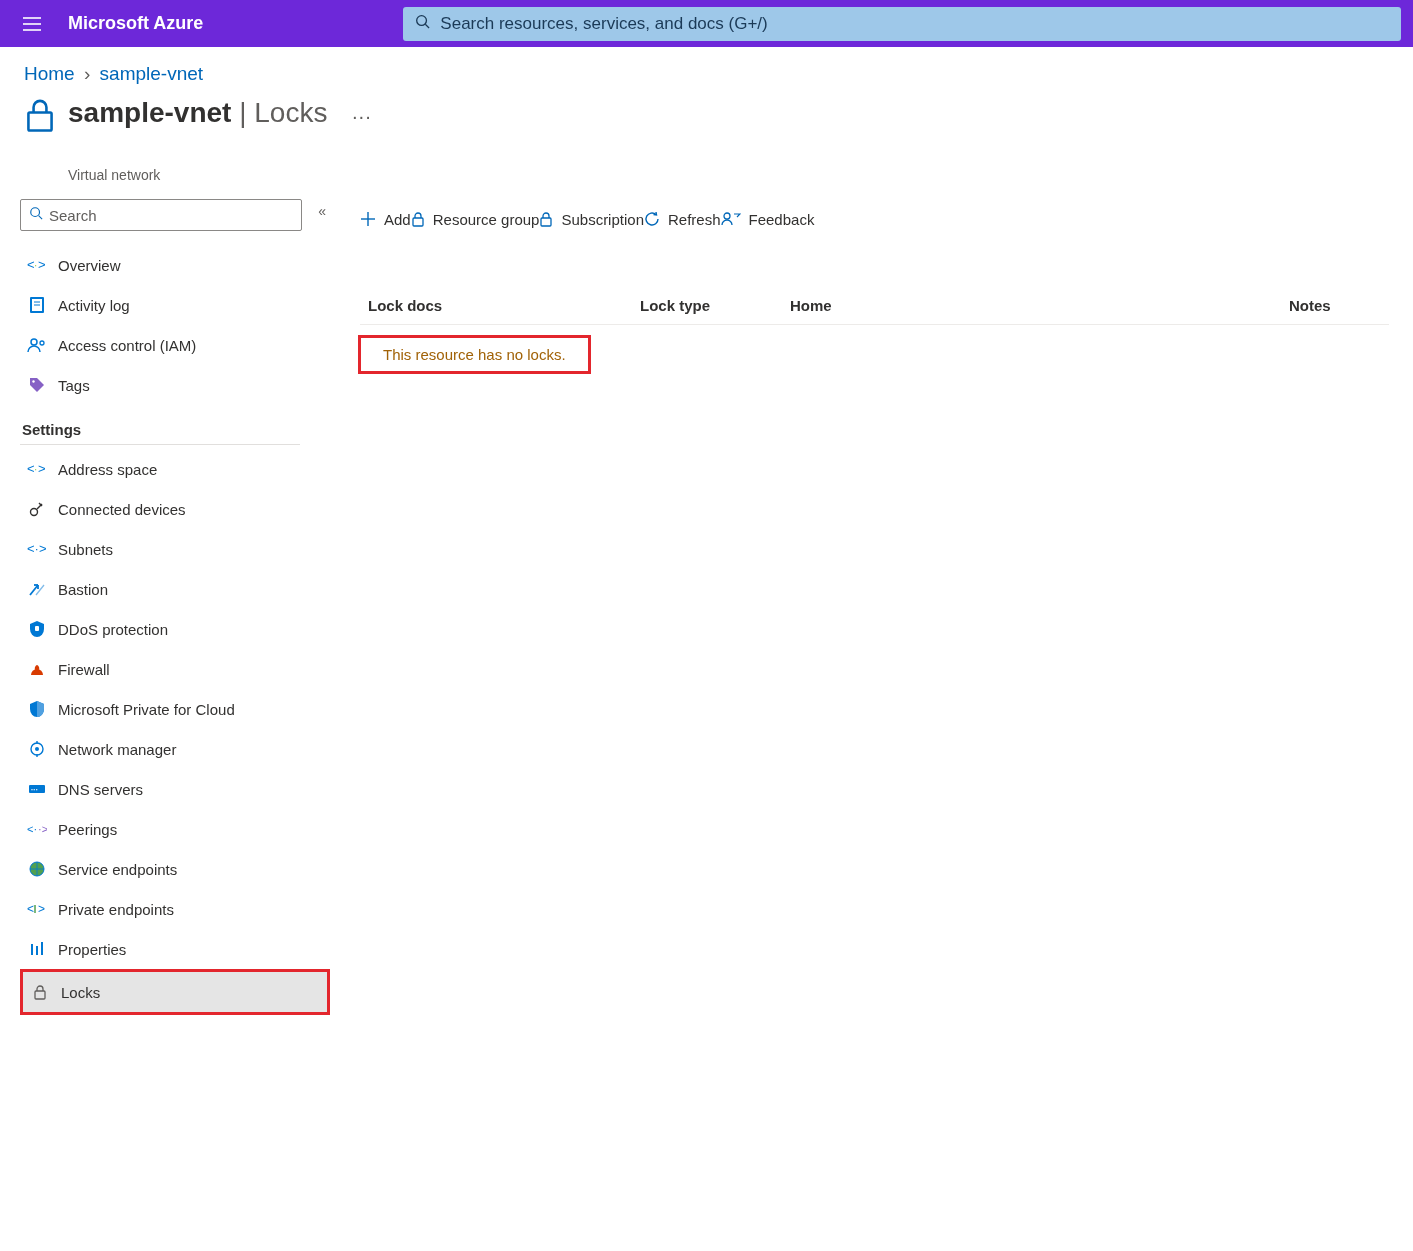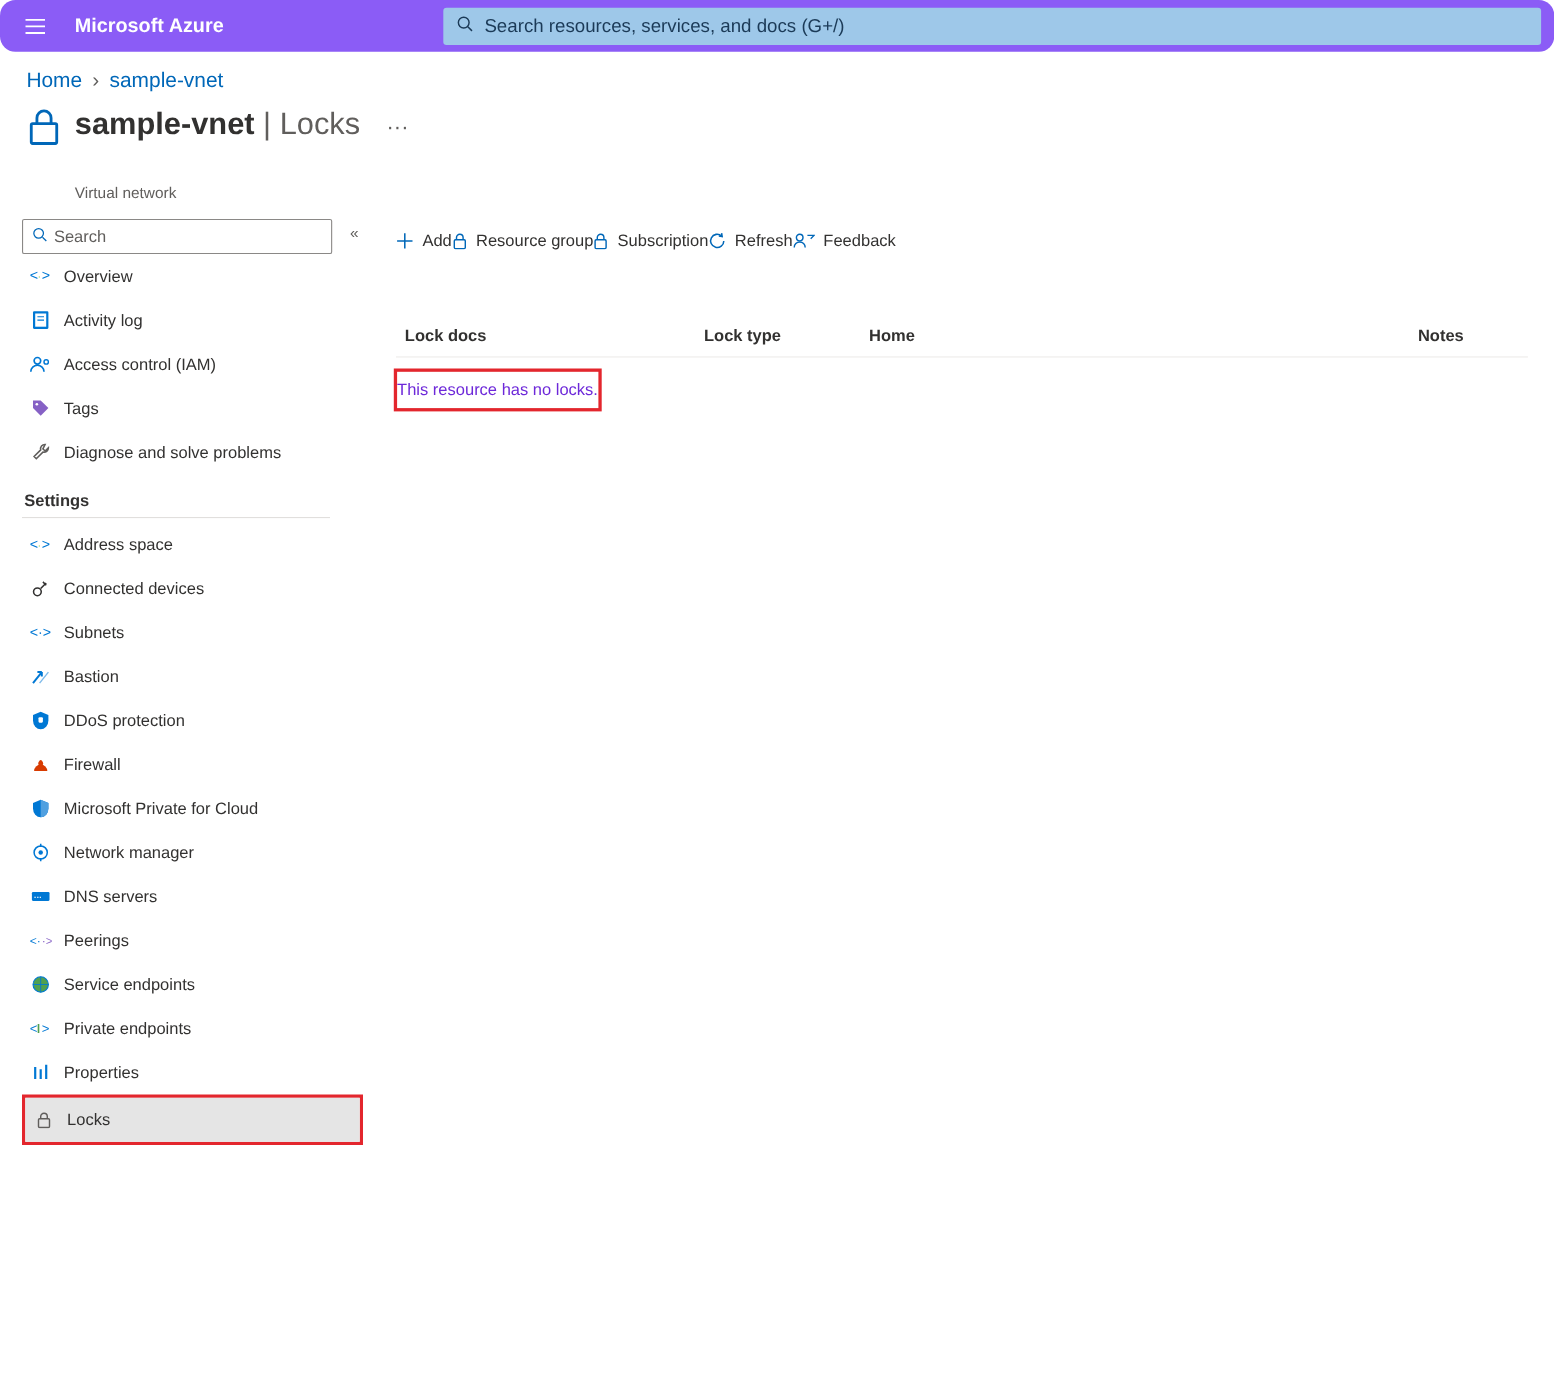--- a/index.html
+++ b/index.html
@@ -1,19 +1,19 @@
 <!DOCTYPE html>
 <html><head>
 <meta charset="utf-8">
 <style>
   * { box-sizing: border-box; margin: 0; padding: 0; font-family: "Segoe UI", Arial, sans-serif; }
   body { background: #fff; color: #323130; width: 1413px; }
   
   
-  .topbar { background: #8b5cf6; height: 47px; display: flex; align-items: center; padding: 0 12px; border-radius: 14px; }
+  .topbar { background: #6d28d9; height: 47px; display: flex; align-items: center; padding: 0 12px; }
   .hamburger { color: #fff; width: 40px; display: flex; align-items: center; justify-content: center; cursor: pointer; }
   .brand { color: #fff; font-size: 18px; font-weight: 600; margin-left: 16px; }
   .global-search { flex: 1; margin-left: 200px; background: #9ec8e9; border-radius: 3px; height: 34px; display: flex; align-items: center; padding: 0 12px; color: #335; }
   .global-search input { border: none; background: transparent; flex: 1; outline: none; color: #1b3a57; font-size: 17px; margin-left: 10px; }
   .global-search input::placeholder { color: #1b3a57; }
   
   
   .breadcrumb { padding: 16px 24px 4px 24px; font-size: 19px; color: #0067b8; }
   .breadcrumb a { color: #0067b8; text-decoration: none; cursor: pointer; }
   .breadcrumb .sep { color: #605e5c; margin: 0 4px; }
@@ -27,21 +27,21 @@
   .page-header h1 .sub { font-weight: 300; color: #605e5c; }
   .page-header .subtitle { font-size: 14px; color: #605e5c; margin-top: 2px; }
   .page-header .more { font-size: 20px; color: #605e5c; margin-left: 24px; margin-top: 8px; cursor: pointer; }
   
   
   .content { display: flex; padding: 0 0 0 20px; }
   .sidebar { width: 310px; flex-shrink: 0; }
   .main { flex: 1; padding-left: 30px; padding-right: 24px; }
   
   
-  .side-search-row { display: flex; }
+  .side-search-row { display: flex; margin-bottom: 14px; }
   .side-search { flex: 1; border: 1px solid #8a8886; height: 32px; display: flex; align-items: center; padding: 0 8px; border-radius: 2px; margin-right: 12px; }
   .side-search input { border: none; outline: none; flex: 1; font-size: 15px; margin-left: 6px; }
   .side-search input::placeholder { color: #605e5c; }
   .collapse { color: #605e5c; font-size: 14px; cursor: pointer; padding: 4px; }
   
   
   .nav-item { display: flex; align-items: center; height: 40px; padding: 0 6px; font-size: 15px; cursor: pointer; }
   .nav-item.selected { background: #e5e5e5; }
   .nav-item .ic { width: 22px; height: 22px; display: flex; align-items: center; justify-content: center; margin-right: 10px; flex-shrink: 0; }
   .nav-item .label { color: #323130; white-space: nowrap; }
@@ -57,21 +57,21 @@
   
   
   .locks-table { margin-top: 48px; width: 100%; }
   .locks-table .row { display: flex; font-size: 15px; padding: 10px 0; }
   .locks-table .hdr .cell { font-weight: 600; color: #323130; }
   .locks-table .hdr { border-bottom: 1px solid #edebe9; }
   .locks-table .cell.c1 { width: 280px; padding-left: 8px;}
   .locks-table .cell.c2 { width: 150px;}
   .locks-table .cell.c3 { flex:1;}
   .locks-table .cell.c4 { width: 100px;}
-  .empty-msg { font-size: 15px; color: #6d28d9; padding: 8px 0; }
+  .empty-msg { font-size: 15px; color: #a16207; padding: 8px 22px; }
   .empty-wrap { margin-top: 10px; margin-left: -2px;}
 </style>
 </head>
 <body>
 
 <div class="topbar">
   <div class="hamburger">
     <svg width="18" height="14" viewBox="0 0 18 14" fill="none">
         <line x1="0" y1="1" x2="18" y2="1" stroke="#fff" stroke-width="1.6"></line>
         <line x1="0" y1="7" x2="18" y2="7" stroke="#fff" stroke-width="1.6"></line>
@@ -163,28 +163,20 @@
     </div>
     <div class="nav-item">
       <span class="ic">
           <svg width="18" height="18" viewBox="0 0 18 18">
             <path d="M2 2 L9 2 L16 9 L9 16 L2 9 Z" fill="#8661c5"></path>
             <circle cx="5.5" cy="5.5" r="1.2" fill="#fff"></circle>
           </svg>
         </span>
       <span class="label">Tags</span>
     </div>
-    <div class="nav-item">
-      <span class="ic">
-          <svg width="18" height="18" viewBox="0 0 18 18">
-            <path d="M13 2 a4 4 0 0 0 -4 5 L3 13 l2 2 L11 9 a4 4 0 0 0 5 -4 l-3 3 -2 -2 z" fill="none" stroke="#605e5c" stroke-width="1.4"></path>
-          </svg>
-        </span>
-      <span class="label">Diagnose and solve problems</span>
-    </div>
 
     <div class="section-hdr">Settings</div>
 
     <div class="nav-item">
       <span class="ic">
           <svg width="20" height="14">
             <text x="0" y="11" font-size="13" fill="#0078d4">&lt;</text>
             <text x="7" y="11" font-size="10" fill="#8fd14f">·</text>
             <text x="11" y="11" font-size="13" fill="#0078d4">&gt;</text>
           </svg>

